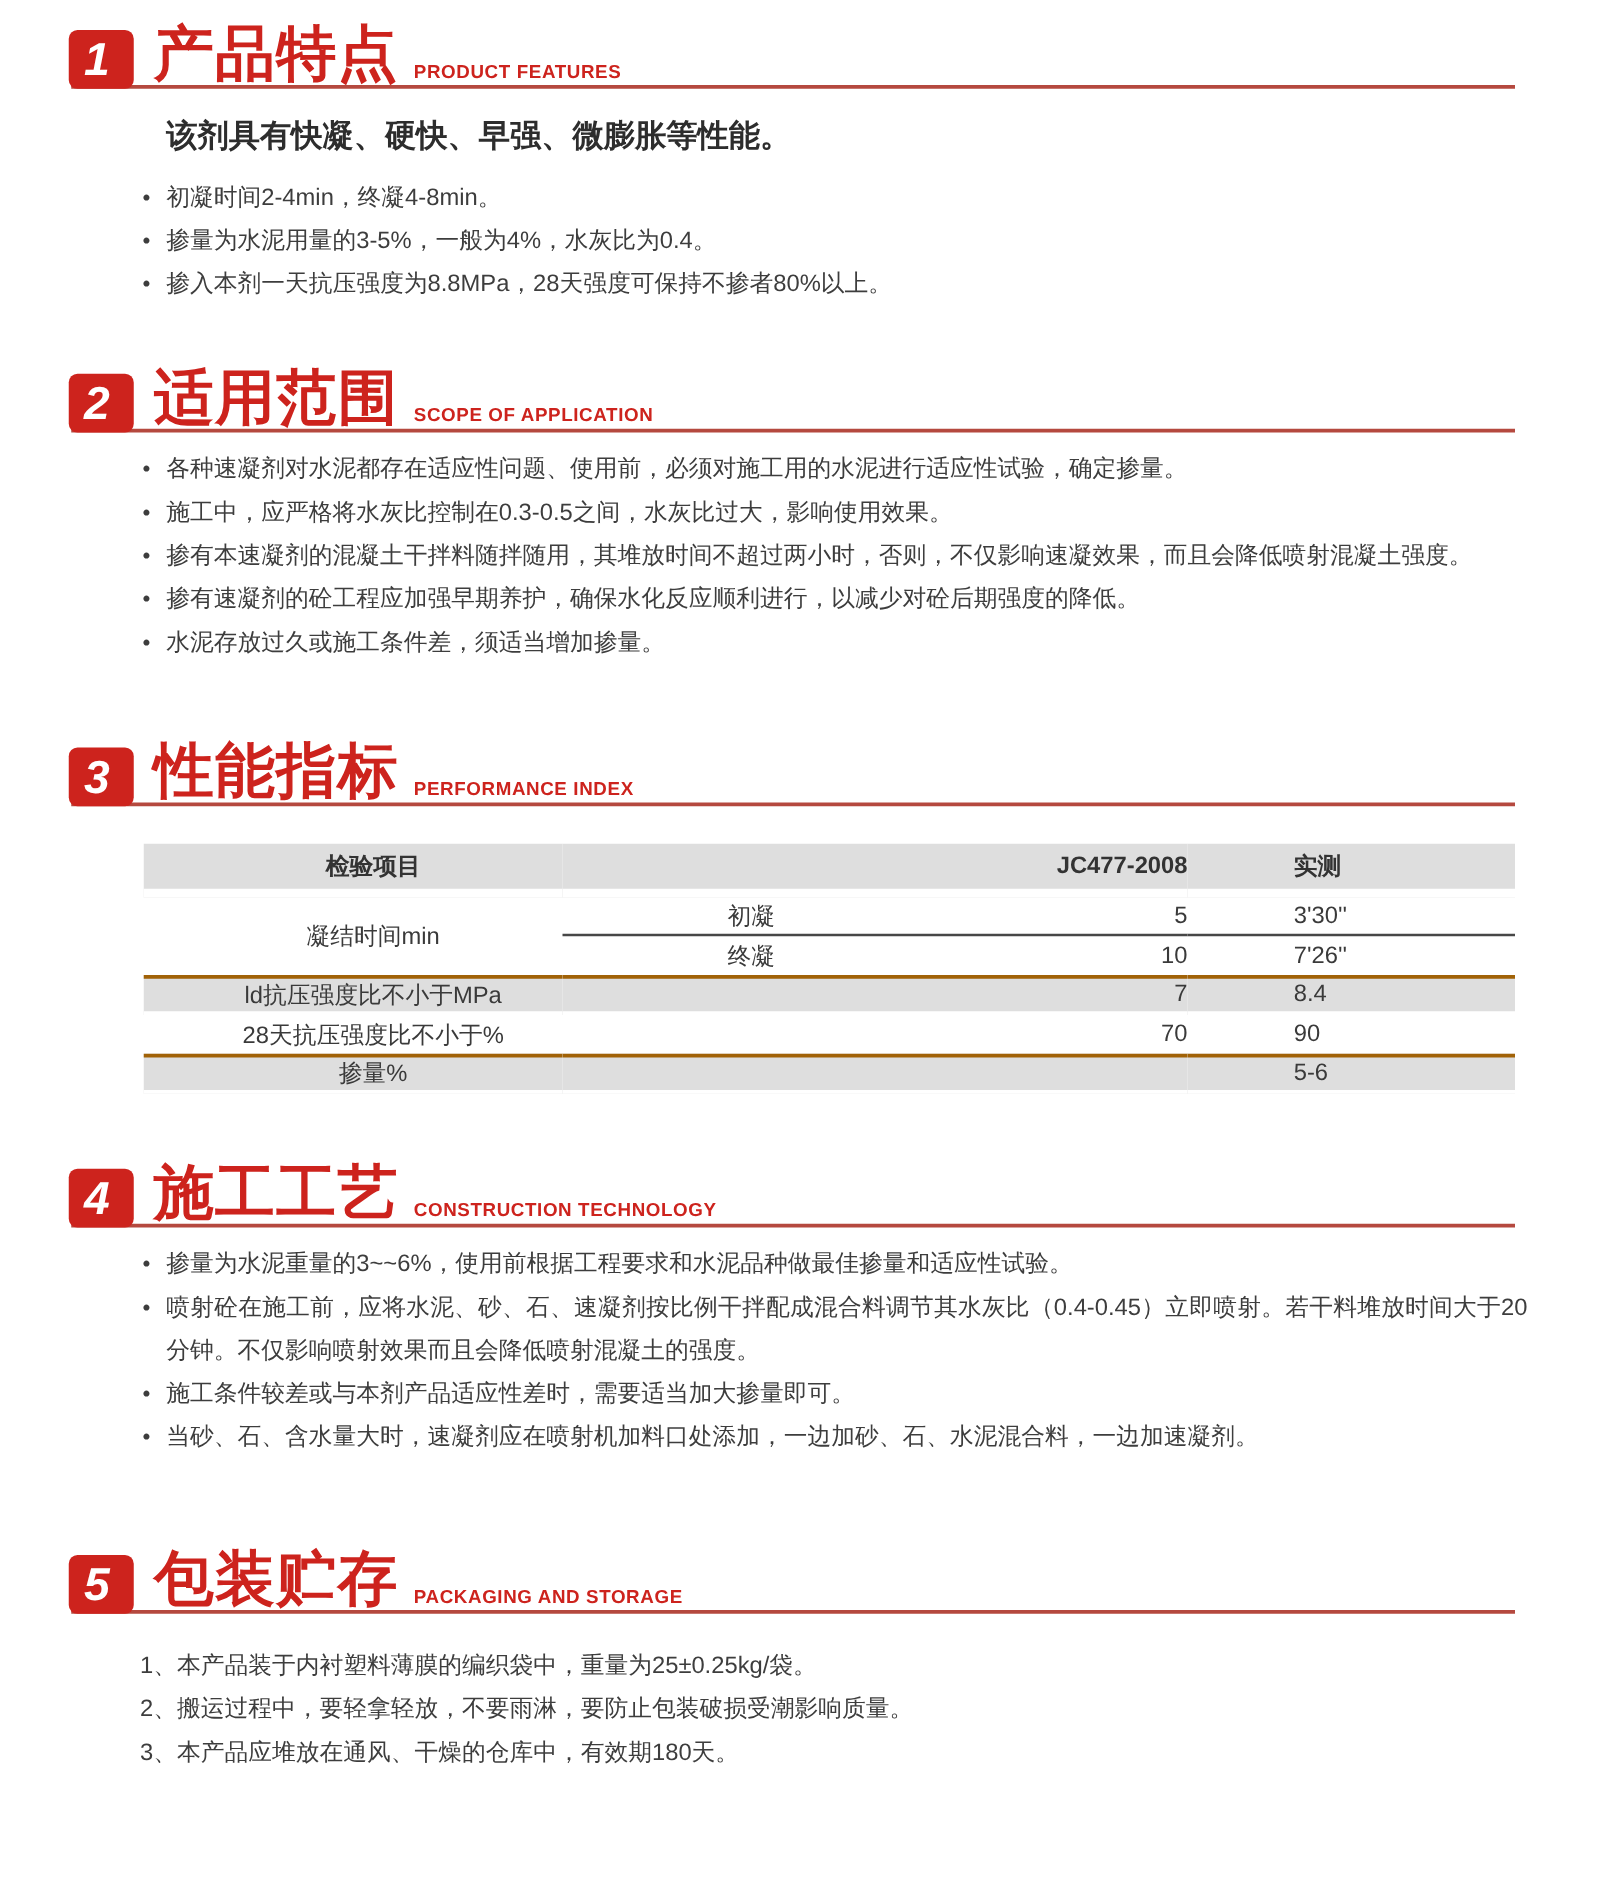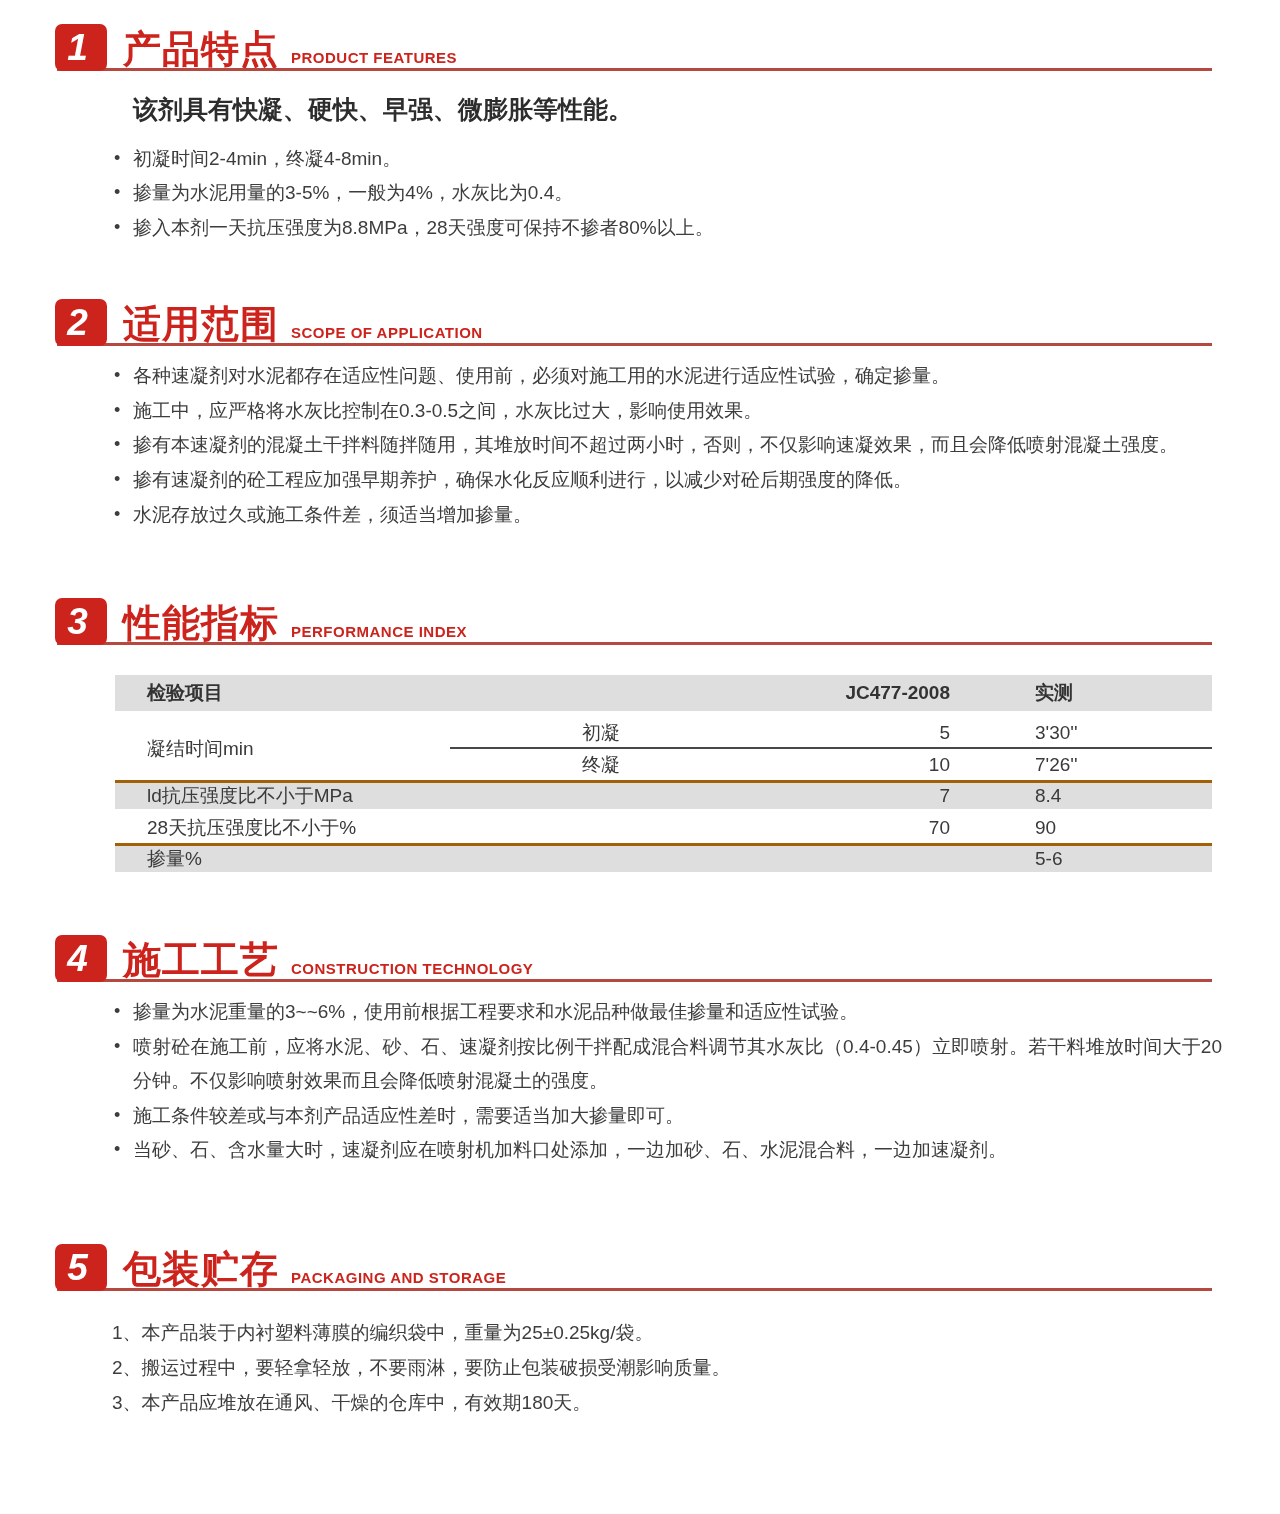--- a/index.html
+++ b/index.html
@@ -34,21 +34,21 @@
     background:var(--accent-red,#cd231d);
     border-radius:7px;
     display:flex; align-items:center; justify-content:center;
     color:#fff;
     font-size:37px; font-weight:bold; font-style:italic;
     padding-right:7px;
     flex:0 0 auto;
   }
   .t-cn {
     color:var(--accent-red,#cd231d);
-    font-size:38px; font-weight:bold; line-height:1;
+    font-size:48px; font-weight:bold; line-height:1;
     margin-left:16px; letter-spacing:1px;
     padding-bottom:3px;
     white-space:nowrap;
     text-align:center;
   }
   .t-en {
     color:var(--accent-red,#cd231d);
     font-size:15px; font-weight:bold;
     margin-left:12px; padding-bottom:5px;
     letter-spacing:0.5px;
@@ -102,21 +102,21 @@
     height:31px;
     vertical-align:middle;
     padding:0;
   }
   .perf-table thead th {
     background:var(--table-gray,#dedede);
     height:43px;
     font-weight:bold; color:#333;
     border-bottom:7px solid #fff;
   }
-  .perf-table .left  { text-align:left; padding-left:32px; }
+  .perf-table .left  { text-align:center; padding-left:32px; }
   .perf-table .meas  { text-align:left; padding-left:85px; }
   .perf-table tr.gray td {
     background:var(--table-gray,#dedede);
     border-top:3px solid #a16207;
     border-bottom:3px solid #fff;
   }
   .perf-table td.divided { border-bottom:2px solid #474747; }
 </style>
 </head>
 <body>

